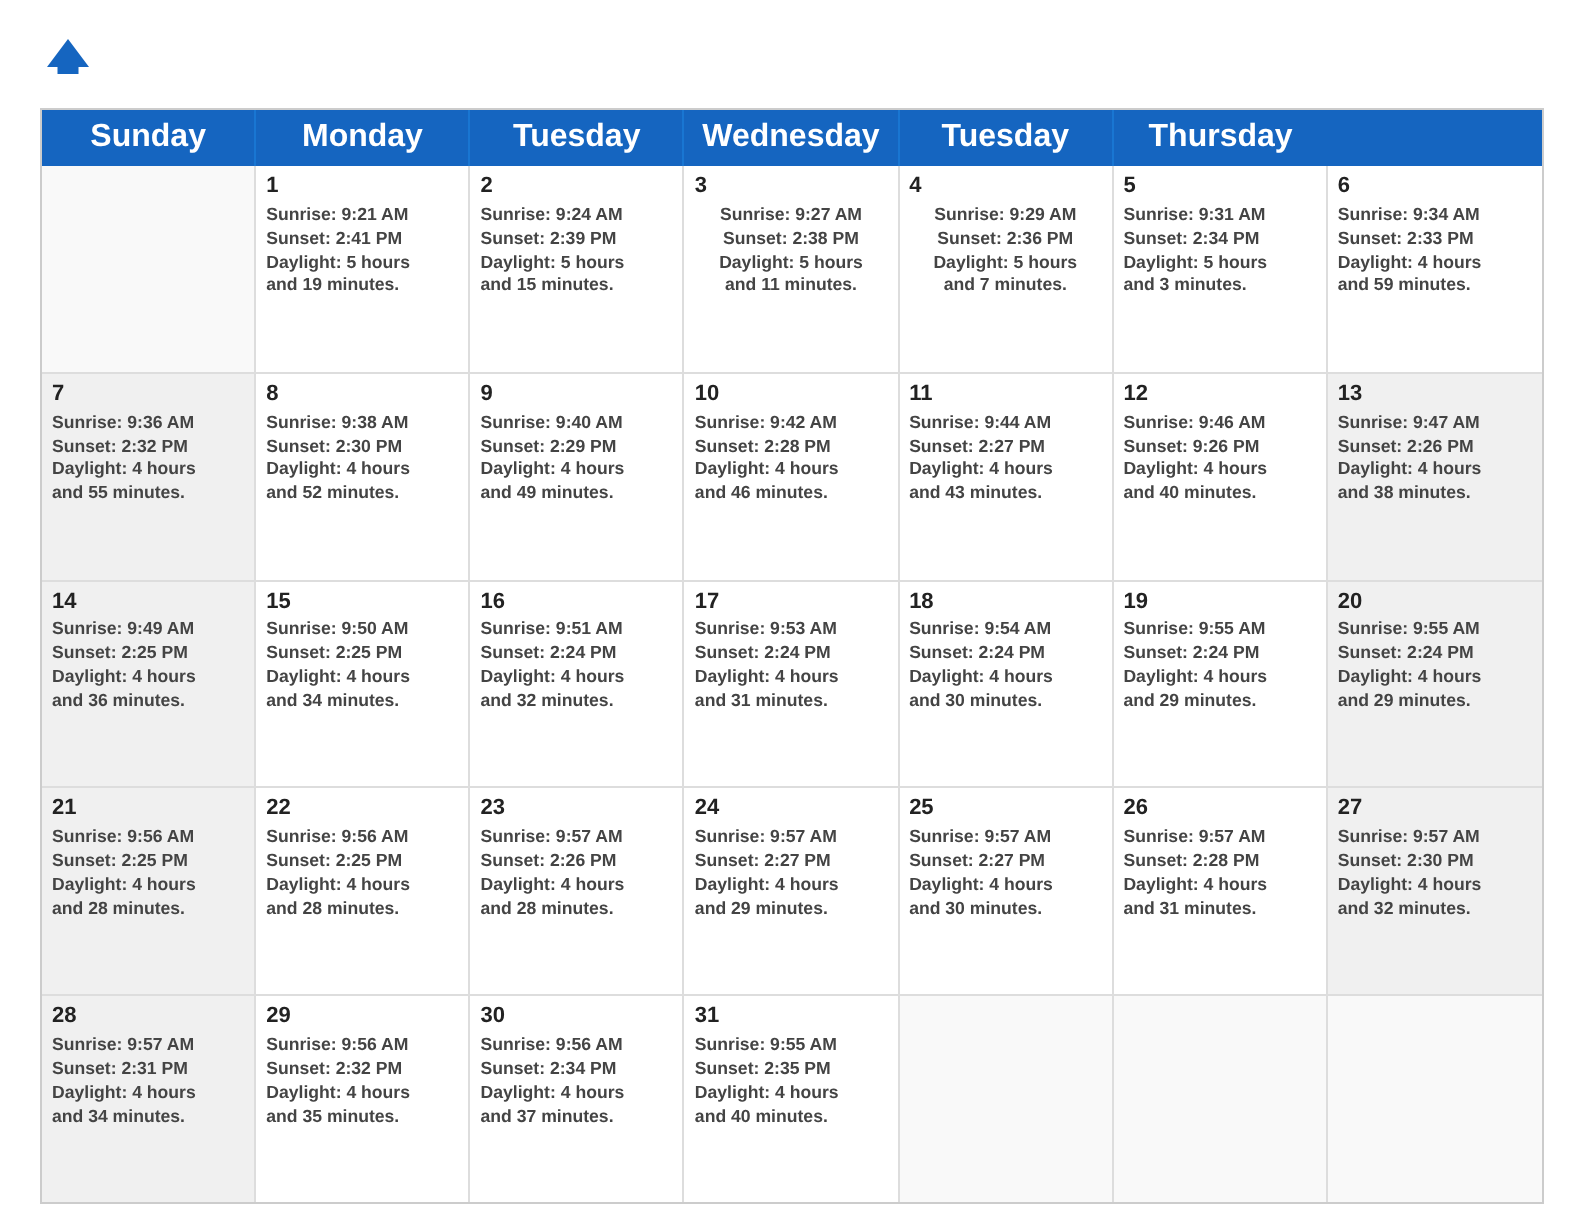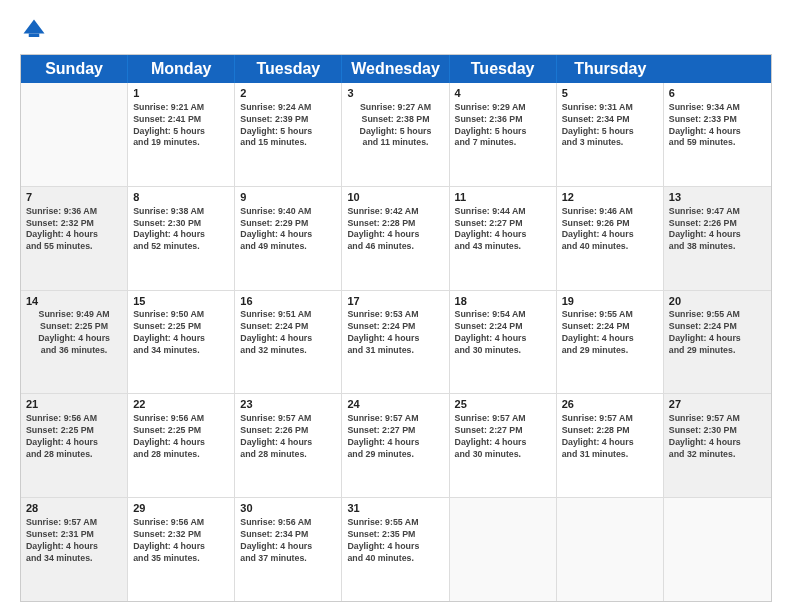--- a/index.html
+++ b/index.html
@@ -157,21 +157,21 @@
           </div>
           <div class="cal-cell">
             <span class="day-num">3</span>
             <div class="cell-info" style="white-space: pre-line; text-align: center;">Sunrise: 9:27 AM
 Sunset: 2:38 PM
 Daylight: 5 hours
 and 11 minutes.</div>
           </div>
           <div class="cal-cell">
             <span class="day-num">4</span>
-            <div class="cell-info" style="white-space: pre-line;">Sunrise: 9:29 AM
+            <div class="cell-info" style="white-space: pre-line; text-align: center;">Sunrise: 9:29 AM
 Sunset: 2:36 PM
 Daylight: 5 hours
 and 7 minutes.</div>
           </div>
           <div class="cal-cell">
             <span class="day-num">5</span>
             <div class="cell-info" style="white-space: pre-line;">Sunrise: 9:31 AM
 Sunset: 2:34 PM
 Daylight: 5 hours
 and 3 minutes.</div>
@@ -231,21 +231,21 @@
             <span class="day-num">13</span>
             <div class="cell-info" style="white-space: pre-line;">Sunrise: 9:47 AM
 Sunset: 2:26 PM
 Daylight: 4 hours
 and 38 minutes.</div>
           </div>
         </div>
         <div class="cal-row">
           <div class="cal-cell shaded">
             <span class="day-num">14</span>
-            <div class="cell-info" style="white-space: pre-line; text-align: center;">Sunrise: 9:49 AM
+            <div class="cell-info" style="white-space: pre-line;">Sunrise: 9:49 AM
 Sunset: 2:25 PM
 Daylight: 4 hours
 and 36 minutes.</div>
           </div>
           <div class="cal-cell">
             <span class="day-num">15</span>
             <div class="cell-info" style="white-space: pre-line;">Sunrise: 9:50 AM
 Sunset: 2:25 PM
 Daylight: 4 hours
 and 34 minutes.</div>

